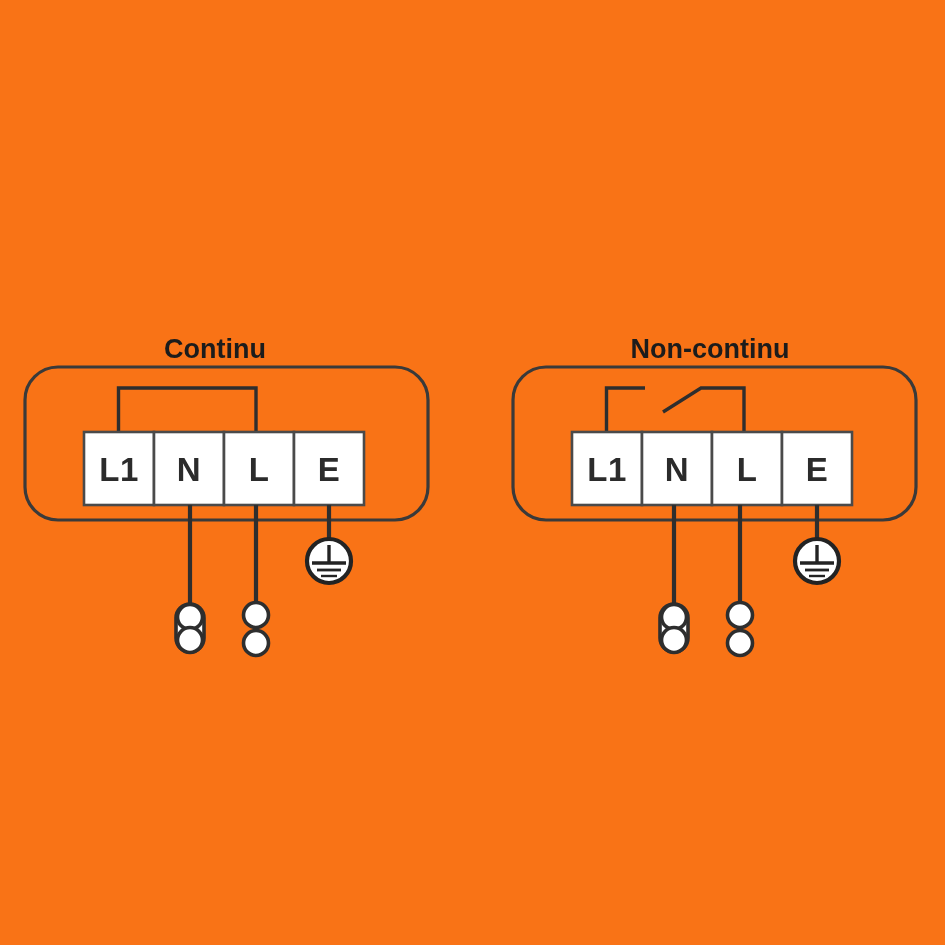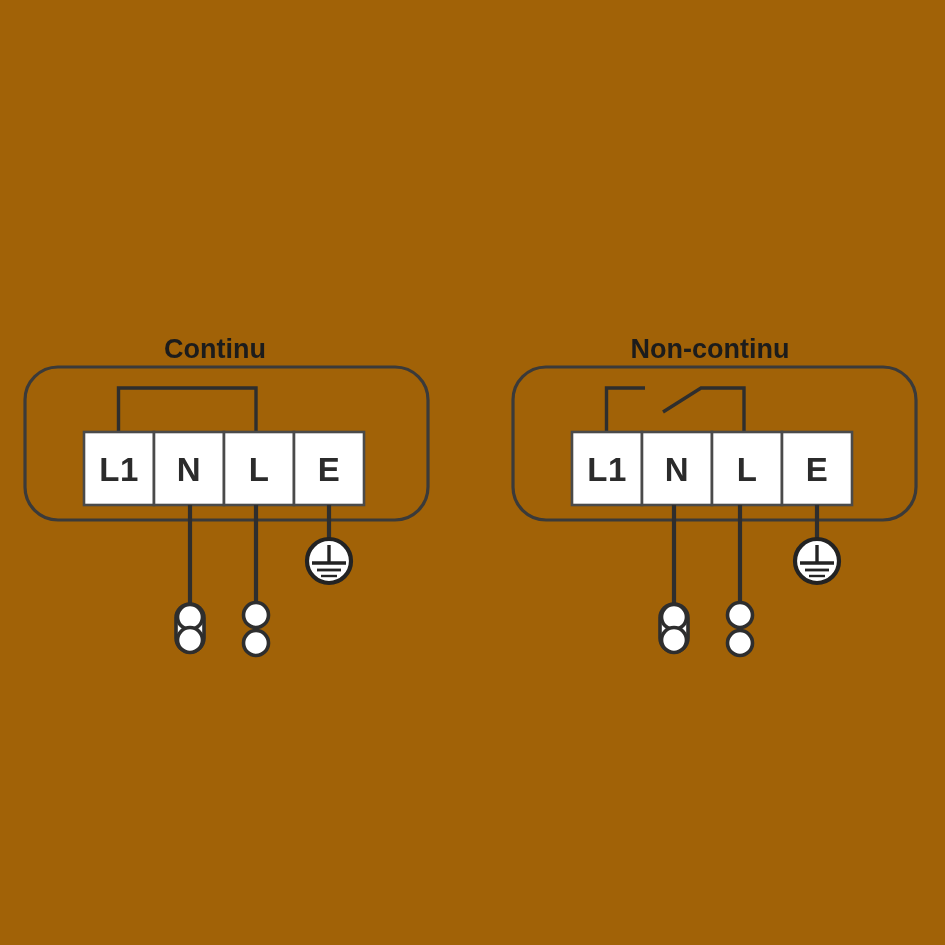--- a/index.html
+++ b/index.html
@@ -11,21 +11,21 @@
   body {
     width: 945px;
     height: 945px;
     font-family: "Liberation Sans", sans-serif;
     overflow: hidden;
   }
   #canvas {
     position: relative;
     width: 945px;
     height: 945px;
-    background: #a16207;
+    background: #f97316;
   }
   svg#diagram {
     position: absolute;
     left: 0;
     top: 0;
     width: 945px;
     height: 945px;
     display: block;
   }
   .panel-title {

